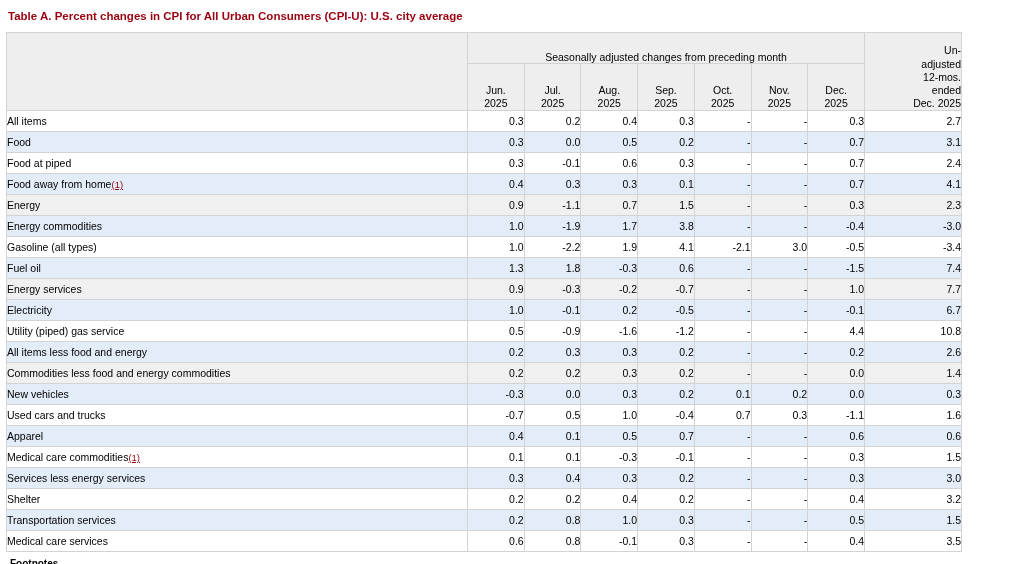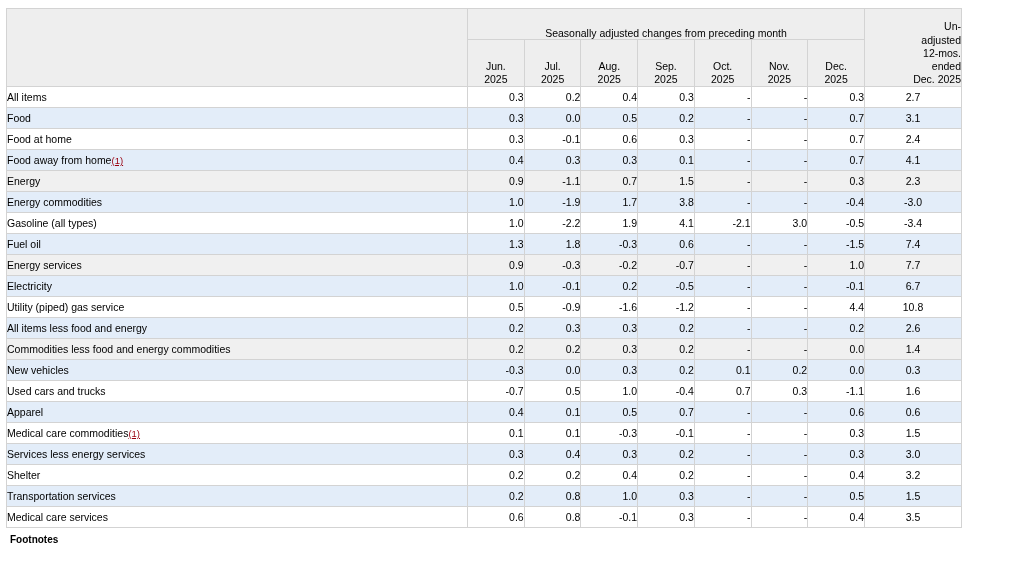--- a/index.html
+++ b/index.html
@@ -82,21 +82,21 @@
     font-weight: bold;
     padding-left: 6px;
     white-space: nowrap;
   }
   td.num {
     text-align: right;
     padding-right: 6px;
     white-space: nowrap;
   }
   td.num-unadj {
-    text-align: center;
+    text-align: right;
     padding-right: 8px;
     white-space: nowrap;
   }
   tr.shade-blue td { background: #e3edf9; }
   tr.shade-gray td { background: #f0f0f0; margin-left: 32px; }
   tr.shade-white td { background: #ffffff; }
   .lvl0 { padding-left: 6px; }
   .lvl1 { padding-left: 18px; }
   .lvl2 { padding-left: 32px; }
   .lvl3 { padding-left: 44px; }
@@ -113,20 +113,21 @@
   #footnotes .fn-title {
     font-weight: bold;
     margin-bottom: 2px;
   }
 </style>
 </head>
 <body>
 
 <div id="page">
 
+  <div id="table-title">Table A. Percent changes in CPI for All Urban Consumers (CPI-U): U.S. city average</div>
 
   <table class="cpi">
     <thead>
       <tr>
         <th class="stub-corner" rowspan="2"></th>
         <th class="group-head" colspan="7">Seasonally adjusted changes from preceding month</th>
         <th class="unadj-head" rowspan="2">
           <span>Un-</span><br>
           <span>adjusted</span><br>
           <span>12-mos.</span><br>
@@ -182,21 +183,21 @@
           <td class="num">0.3</td>
           <td class="num">0.0</td>
           <td class="num">0.5</td>
           <td class="num">0.2</td>
           <td class="num">-</td>
           <td class="num">-</td>
           <td class="num">0.7</td>
           <td class="num-unadj">3.1</td>
         </tr>
         <tr class="shade-white">
-          <td class="stub lvl2"><span>Food at home</span></td>
+          <td class="stub lvl2"><span>Food at piped</span></td>
           <td class="num">0.3</td>
           <td class="num">-0.1</td>
           <td class="num">0.6</td>
           <td class="num">0.3</td>
           <td class="num">-</td>
           <td class="num">-</td>
           <td class="num">0.7</td>
           <td class="num-unadj">2.4</td>
         </tr>
         <tr class="shade-blue">

